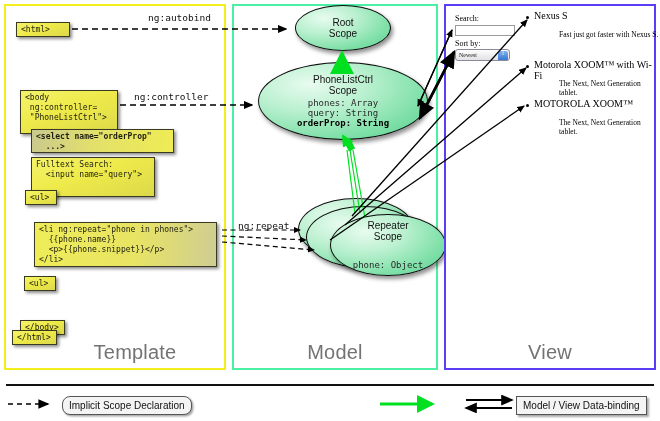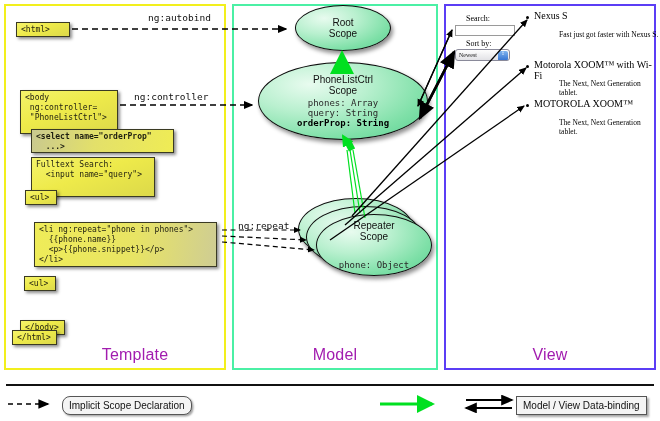--- a/index.html
+++ b/index.html
@@ -26,22 +26,22 @@
   }
   #col-template { left: 4px;  width: 222px; border-color: #f2ef1d; }
   #col-model    { left: 232px; width: 206px; border-color: #4bf0a5; }
   #col-view     { left: 444px; width: 212px; border-color: #5b3df5; }
 
   .column-label {
     position: absolute;
     bottom: 4px;
     left: 0; right: 0;
     text-align: center;
-    font-size: 16px;
-    color: #a21caf;
+    font-size: 20px;
+    color: #737373;
     letter-spacing: .2px;
   }
   #col-template .column-label { text-align: center; left: 40px; right: 0; }
 
   
   .code-box {
     position: absolute;
     background: linear-gradient(160deg, #f4f36a 0%, #eeea4a 45%, #dcd94a 100%);
     border: 1px solid #3a3a23;
     box-shadow: 2px 2px 3px rgba(0,0,0,.45);
@@ -87,21 +87,20 @@
   }
   .scope .props .bold { font-weight: bold; color: #000; }
   .scope.ghost { background: radial-gradient(ellipse at 30% 28%, #e8fbef 0%, #b7efcd 40%, #79dea4 75%, #53cc8c 100%); }
 
   
   .view-label {
     position: absolute;
     font-family: "Liberation Serif", serif;
     font-size: 8px;
     color: #000;
-    margin-left: 11px;
   }
   .view-input {
     position: absolute;
     background: #fff;
     border: 1px solid #9a9a9a;
   }
   .view-select {
     position: absolute;
     height: 12px;
     border: 1px solid #8a8a9a;
@@ -216,21 +215,21 @@
     <div class="title">PhoneListCtrl<br>Scope</div>
     <div class="props">
       <div>phones: Array</div>
       <div>query: String</div>
       <div class="bold">orderProp: String</div>
     </div>
   </div>
 
   <div class="scope ghost" style="left:298px; top:198px; width:116px; height:62px;"></div>
   <div class="scope ghost" style="left:306px; top:206px; width:116px; height:62px;"></div>
-  <div class="scope" style="left:316px; top:214px; width:116px; height:62px;gap:16px;">
+  <div class="scope" style="left:330px; top:214px; width:116px; height:62px;gap:16px;">
     <div class="title">Repeater<br>Scope</div>
     <div class="props">
       <div>phone: Object</div>
     </div>
   </div>
 
   <div class="column" id="col-view">
     <div class="column-label">View</div>
   </div>
 

